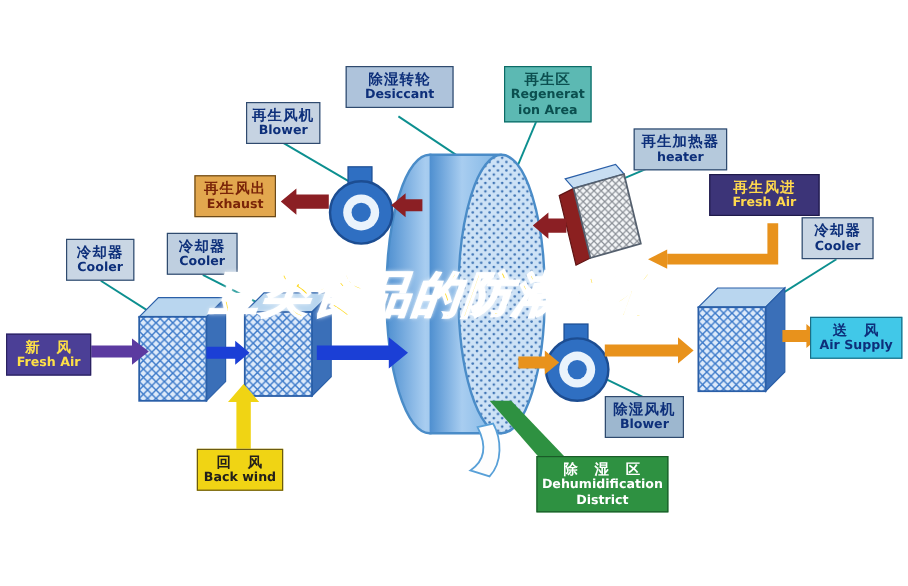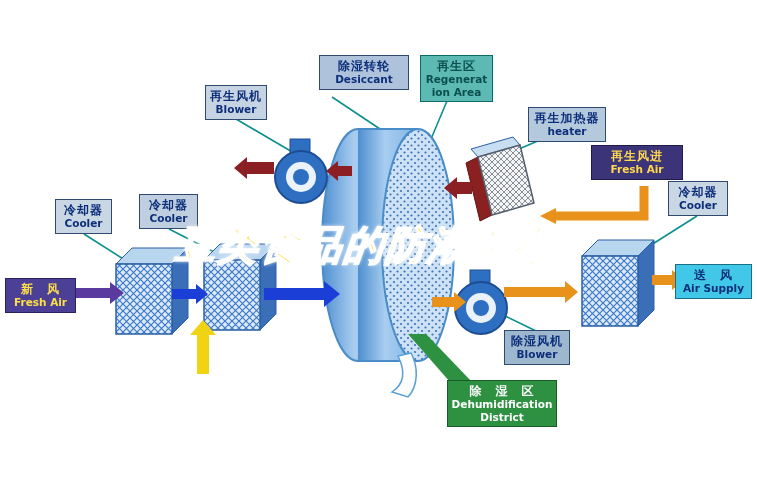--- a/index.html
+++ b/index.html
@@ -7,21 +7,21 @@
     position:relative;width:757px;height:488px;background:#ffffff;overflow:hidden;
     font-family:"DejaVu Sans","Liberation Sans",sans-serif;
   }
   #diagram-svg{position:absolute;left:0;top:0;z-index:10;}
   .lbl{
     position:absolute;z-index:40;border:1px solid #2f4a6e;text-align:center;
     font-weight:bold;padding:3px 3px;box-sizing:border-box;line-height:1.18;
   }
   .lbl .zh{display:block;font-size:12px;letter-spacing:1px;}
   .lbl .en{display:block;font-size:10.5px;letter-spacing:0;}
-  .lbl-desiccant{left:288px;top:55px;width:90px;background:#aec3db;color:#0d2f7a;margin-left:31px;}
+  .lbl-desiccant{left:288px;top:55px;width:90px;background:#aec3db;color:#0d2f7a;}
   .lbl-regen-area{left:420px;top:55px;width:73px;background:#5cb9b3;color:#0b4f4f;border-color:#0c6b66;word-break:break-all;}
   .lbl-regen-blower{left:205px;top:85px;width:62px;background:#c6d3e2;color:#0d2f7a;}
   .lbl-regen-heater{left:528px;top:107px;width:78px;background:#b5c9dc;color:#0d2f7a;}
   .lbl-exhaust{left:162px;top:146px;width:68px;background:#e2a74e;color:#7a2408;border-color:#6b4a1a;}
   .lbl-regen-fresh-air{left:591px;top:145px;width:92px;background:#3c3478;color:#ffd94d;border-color:#1f1a4a;}
   .lbl-cooler-left-outer{left:55px;top:199px;width:57px;background:#c9d6e4;color:#0d2f7a;}
   .lbl-cooler-left-inner{left:139px;top:194px;width:59px;background:#bfcfe0;color:#0d2f7a;}
   .lbl-cooler-right{left:668px;top:181px;width:60px;background:#c9d6e4;color:#0d2f7a;}
   .lbl-fresh-air{left:5px;top:278px;width:71px;background:#4b3f96;color:#fde047;border-color:#2a2260;}
   .lbl-air-supply{left:675px;top:264px;width:77px;background:#41c8e8;color:#0d2f7a;border-color:#1a6e86;text-align:center;}
@@ -138,20 +138,24 @@
   <div class="lbl lbl-regen-area">
     <span class="zh">再生区</span>
     <span class="en">Regeneration Area</span>
   </div>
 
   <div class="lbl lbl-regen-heater">
     <span class="zh">再生加热器</span>
     <span class="en">heater</span>
   </div>
 
+  <div class="lbl lbl-exhaust">
+    <span class="zh">再生风出</span>
+    <span class="en">Exhaust</span>
+  </div>
 
   <div class="lbl lbl-regen-fresh-air">
     <span class="zh">再生风进</span>
     <span class="en">Fresh Air</span>
   </div>
 
   <div class="lbl lbl-cooler-left-outer">
     <span class="zh">冷却器</span>
     <span class="en">Cooler</span>
   </div>
@@ -169,20 +173,24 @@
   <div class="lbl lbl-fresh-air">
     <span class="zh">新　风</span>
     <span class="en">Fresh Air</span>
   </div>
 
   <div class="lbl lbl-air-supply">
     <span class="zh">送　风</span>
     <span class="en">Air Supply</span>
   </div>
 
+  <div class="lbl lbl-back-wind">
+    <span class="zh">回　风</span>
+    <span class="en">Back wind</span>
+  </div>
 
   <div class="lbl lbl-dehumid-blower">
     <span class="zh">除湿风机</span>
     <span class="en">Blower</span>
   </div>
 
   <div class="lbl lbl-dehumid-district">
     <span class="zh">除　湿　区</span>
     <span class="en">Dehumidification District</span>
   </div>

